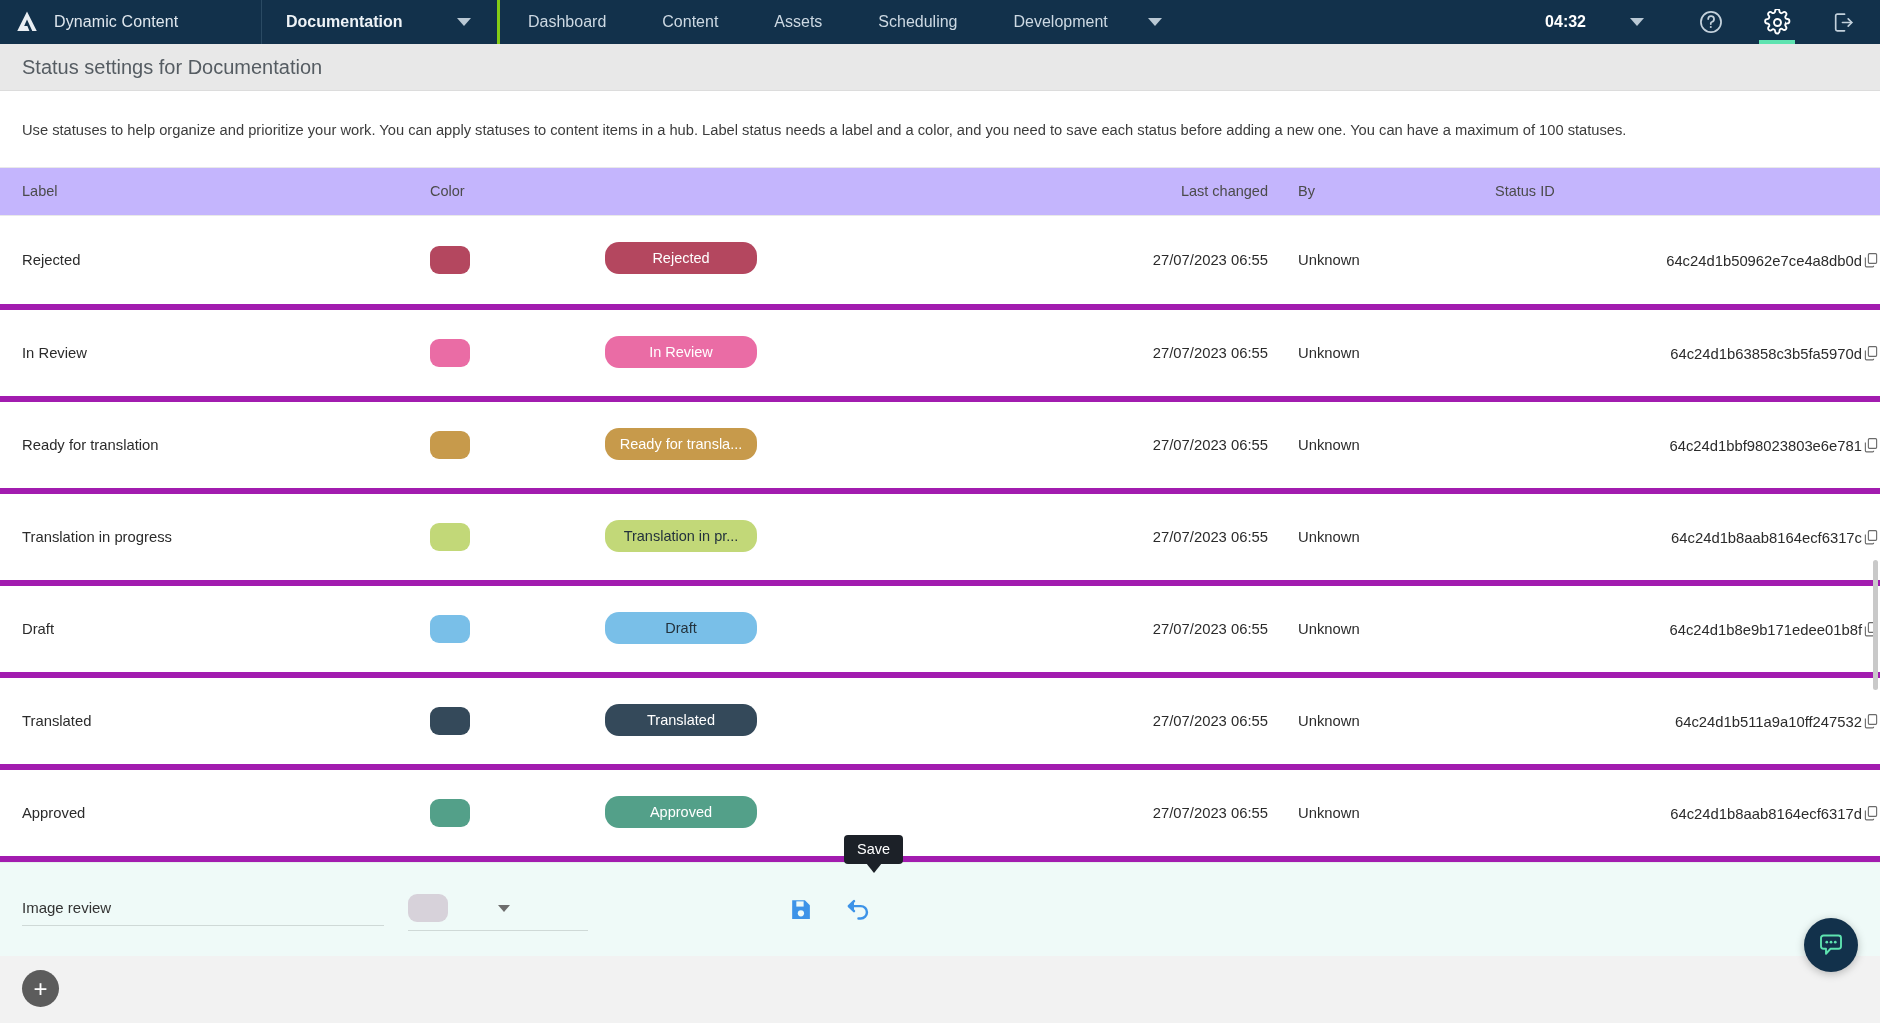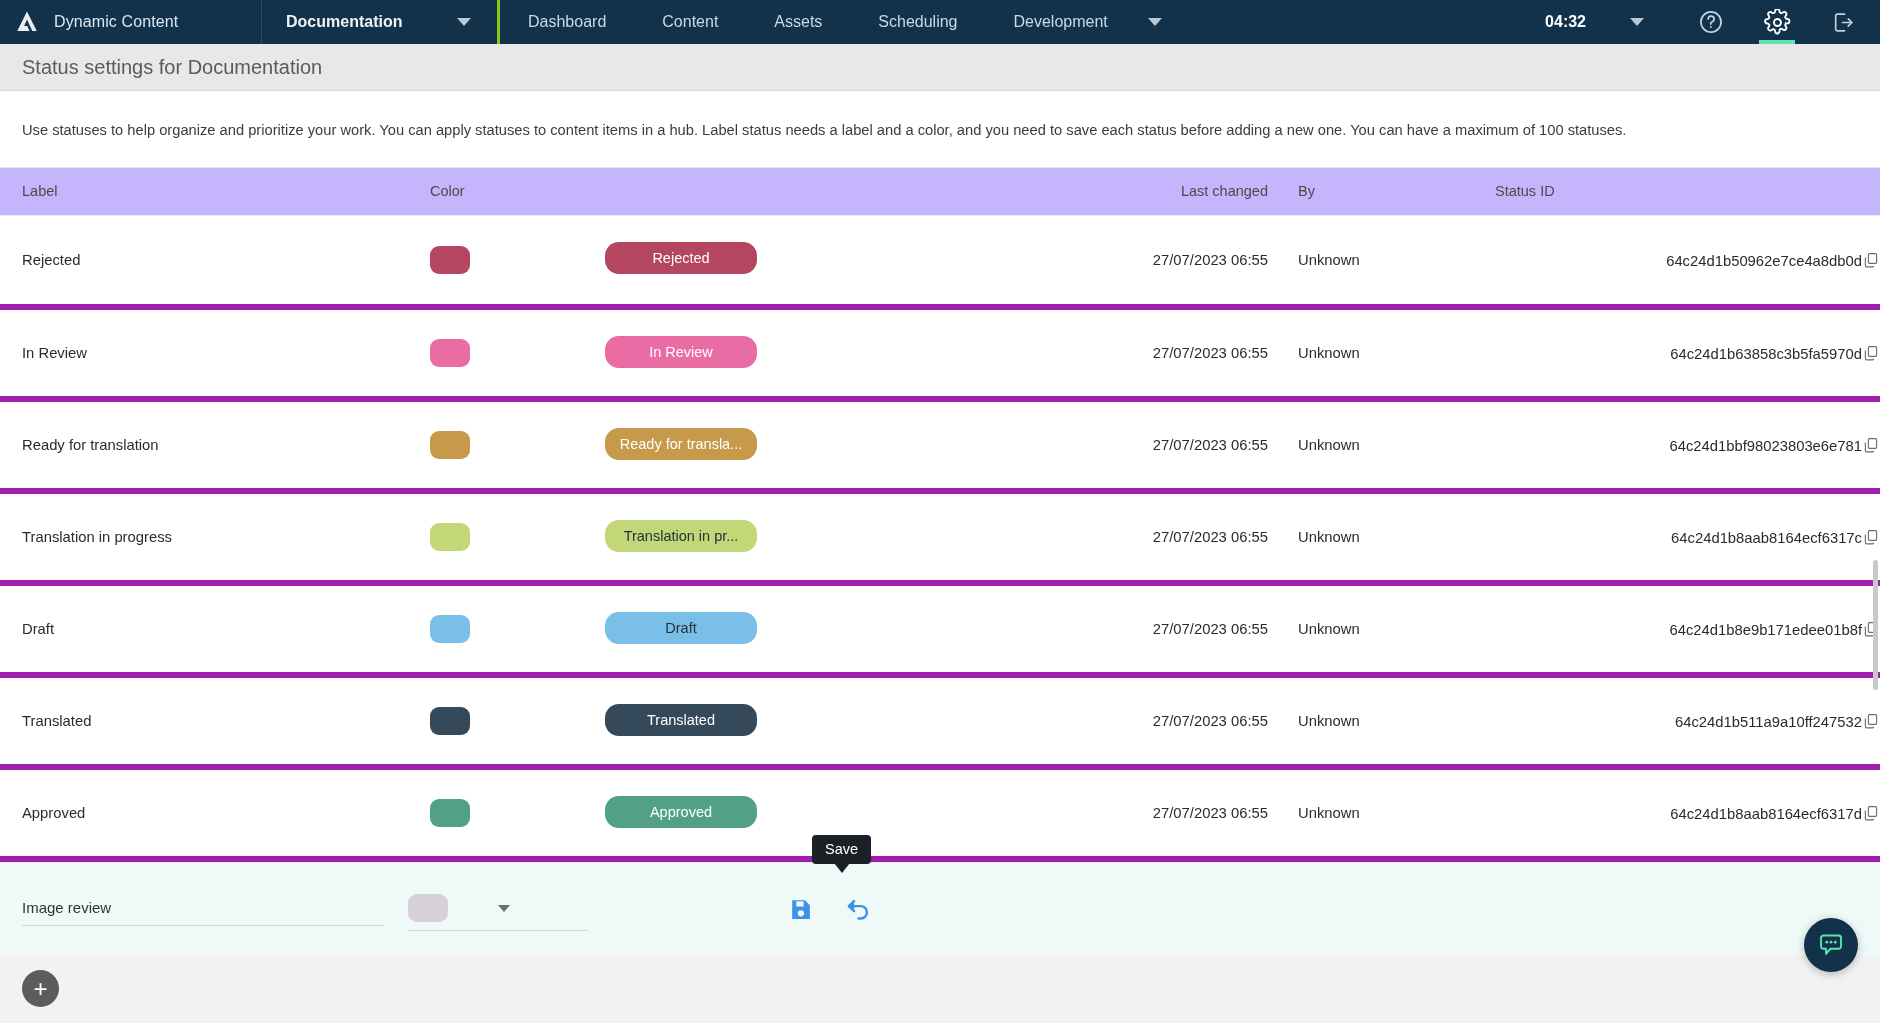--- a/index.html
+++ b/index.html
@@ -133,21 +133,21 @@
     width: 40px; height: 28px; border-radius: 9px; background: #d7d2da;
   }
   .caret-sm {
     width: 0; height: 0;
     border-left: 6px solid transparent; border-right: 6px solid transparent;
     border-top: 7px solid #6d6d6d;
   }
   .edit-actions { display: flex; align-items: center; gap: 32px; margin-left: 200px; }
   .act-btn { cursor: pointer; display: flex; align-items: center; justify-content: center; }
   .tooltip {
-    position: absolute; left: 812px; top: -28px;
+    position: absolute; left: 844px; top: -28px;
     background: #1c2128; color: #ffffff; font-size: 14.5px;
     padding: 6px 13px 7px 13px; border-radius: 4px;
   }
   .tooltip::after {
     content: ""; position: absolute; left: 50%; transform: translateX(-50%);
     bottom: -9px; width: 0; height: 0;
     border-left: 8px solid transparent; border-right: 8px solid transparent;
     border-top: 10px solid #1c2128;
   }
 

